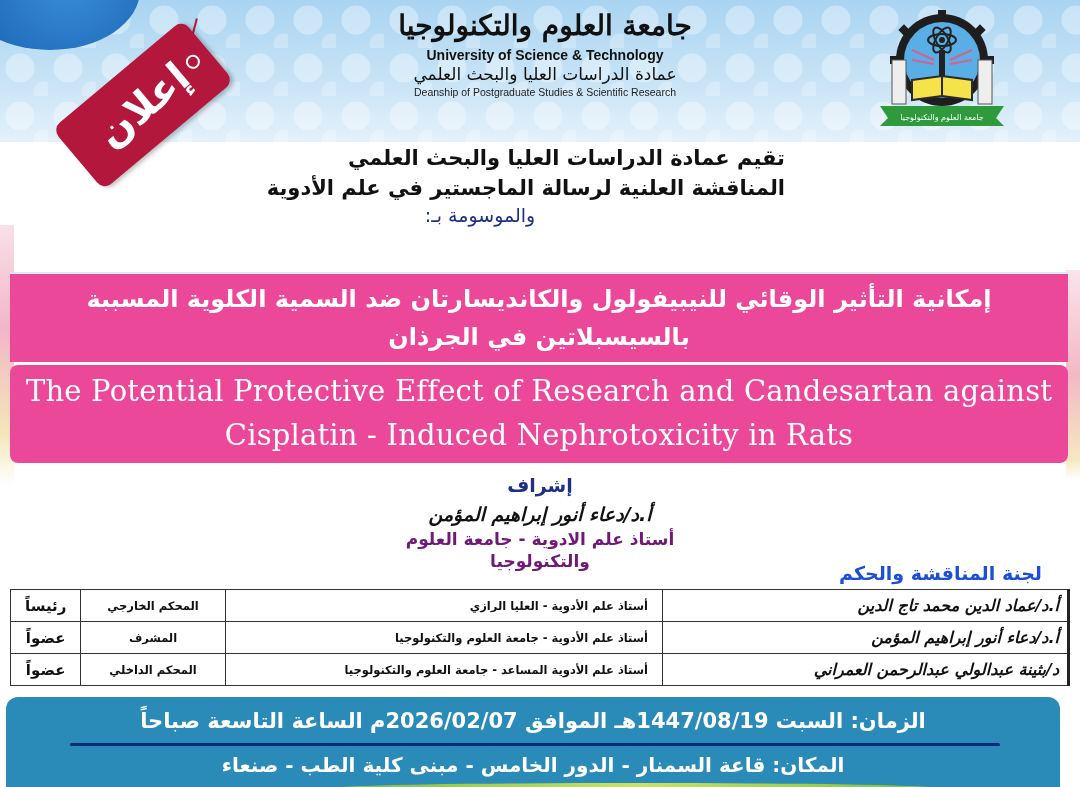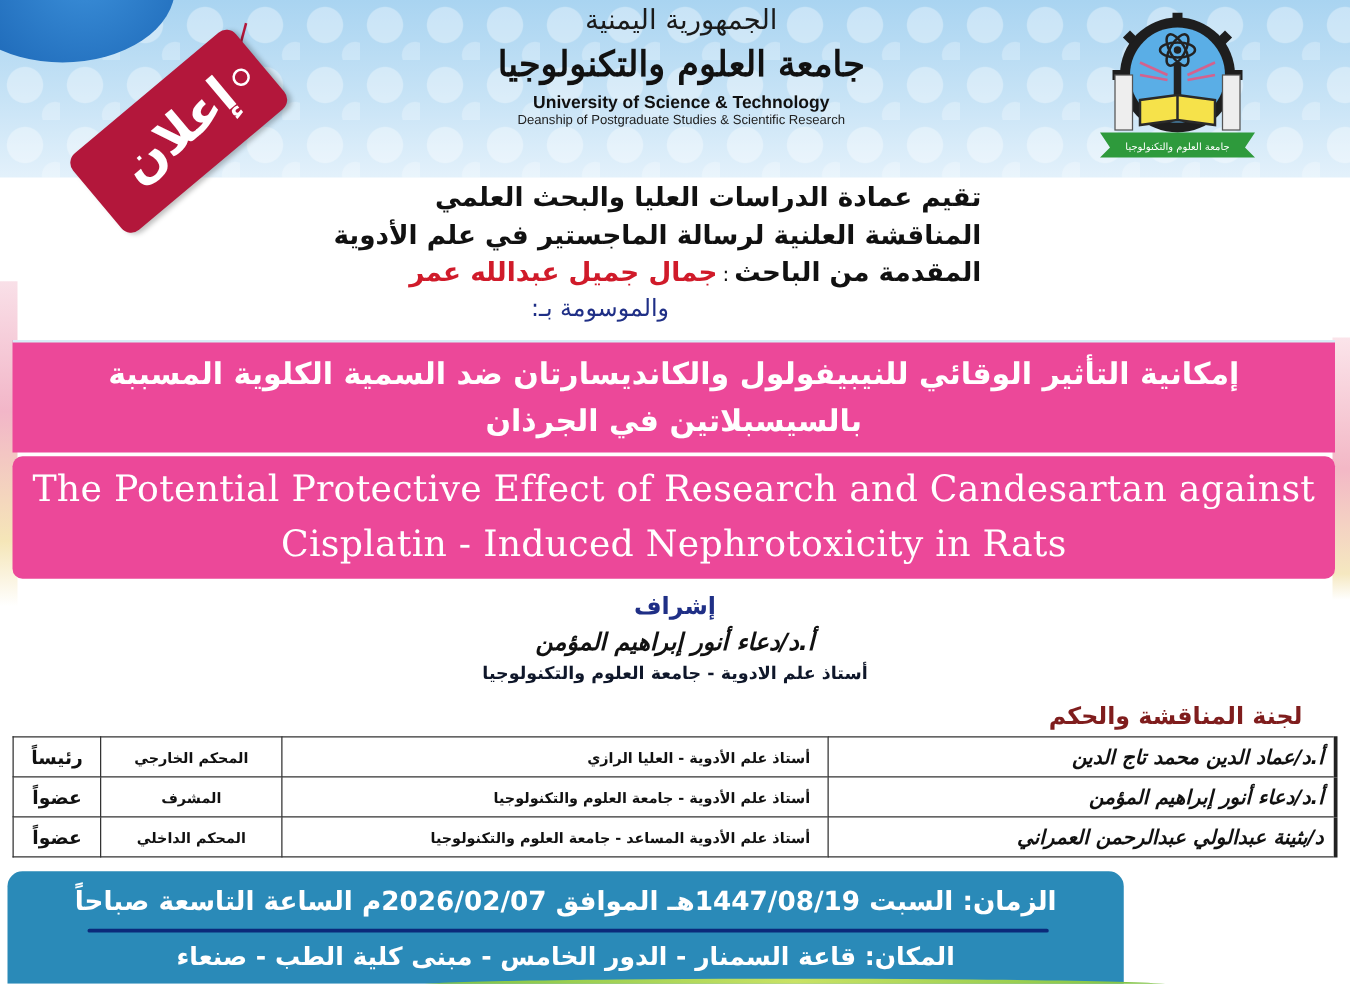--- a/index.html
+++ b/index.html
@@ -62,56 +62,56 @@
   }
   .title-ar { top: 272px; height: 90px; direction: rtl; padding-top: 6px; border-top: 2px solid #d8ecf6; }
   .title-ar div { font-family: "DejaVu Sans", sans-serif; font-weight: bold; font-size: 24px; line-height: 38px; }
   .title-en { top: 365px; height: 98px; border-radius: 8px; padding-top: 4px; }
   .title-en div { font-family: "DejaVu Serif", serif; font-size: 29px; line-height: 44px; letter-spacing: 0.2px; }
 
   
   .super { position: absolute; left: 360px; top: 470px; width: 360px; text-align: center; direction: rtl; }
   .super-h { font-family: "DejaVu Sans", sans-serif; font-weight: bold; font-size: 19px; color: #1f2f86; line-height: 30px; }
   .super-name { font-family: "DejaVu Sans", sans-serif; font-weight: bold; font-style: italic; font-size: 19px; color: #111; line-height: 28px; }
-  .super-role { font-family: "DejaVu Sans", sans-serif; font-weight: bold; font-size: 14px; color: #0f172a; line-height: 22px; }
+  .super-role { font-family: "DejaVu Sans", sans-serif; font-weight: bold; font-size: 17px; color: #701a75; line-height: 22px; }
 
   
   .committee-title { position: absolute; right: 38px; top: 562px; direction: rtl;
-    font-family: "DejaVu Sans", sans-serif; font-size: 19px; font-weight: bold; color: #7f1d1d; }
+    font-family: "DejaVu Sans", sans-serif; font-size: 19px; font-weight: bold; color: #1d4ed8; }
   table.committee {
     position: absolute; left: 10px; top: 589px; width: 1060px; border-collapse: collapse; direction: rtl;
   }
   table.committee td { border: 1px solid #333; height: 32px; padding: 0 8px; font-family: "DejaVu Sans", sans-serif; color: #111; white-space: nowrap; }
   table.committee td.c-name { width: 412px; font-weight: bold; font-style: italic; font-size: 16px; text-align: right; }
   table.committee td.c-pos { width: 442px; font-weight: bold; font-size: 11.5px; text-align: right; padding-right: 14px; }
   table.committee td.c-role { width: 146px; font-weight: bold; font-size: 11.5px; text-align: center; }
   table.committee td.c-rank { width: 60px; font-weight: bold; font-size: 15px; text-align: center; padding: 0 14px; }
   table.committee tr td:first-child { border-right: 3px solid #222; }
 
   
   .footer {
-    position: absolute; left: 6px; top: 697px; width: 893px; height: 90px;
+    position: absolute; left: 6px; top: 697px; width: 1054px; height: 90px;
     background: #2a8ab8; border-radius: 12px 12px 0 0; color: #fff; direction: rtl; text-align: center;
   }
   .footer-time { font-family: "DejaVu Sans", sans-serif; font-size: 21px; font-weight: bold; line-height: 44px; padding-top: 2px; }
   .footer-rule { height: 3px; background: #0b2a7a; margin: 0 60px 0 64px; border-radius: 2px; }
   .footer-place { font-family: "DejaVu Sans", sans-serif; font-size: 20px; font-weight: bold; line-height: 38px; }
   .footer-arc { position: absolute; left: 330px; bottom: -6px; width: 600px; height: 10px; border-radius: 50%;
     background: linear-gradient(90deg, #7ac143, #c9e265, #7ac143); }
 </style>
 </head>
 <body>
 
 <div class="header">
   <div class="header-blob"></div>
 
   <div class="header-center">
-    <div class="hc-country">الجمهورية اليمنية</div>
     <div class="hc-univ-ar">جامعة العلوم والتكنولوجيا</div>
     <div class="hc-univ-en">University of Science &amp; Technology</div>
+    <div class="hc-dean-ar">عمادة الدراسات العليا والبحث العلمي</div>
     <div class="hc-dean-en">Deanship of Postgraduate Studies &amp; Scientific Research</div>
   </div>
 
   <div class="logo">
     <svg width="140" height="118" viewBox="0 0 140 118">
 
       <circle cx="70" cy="50" r="46" fill="#1e1e1e"></circle>
       <circle cx="70" cy="50" r="38" fill="#5aaee6"></circle>
       <g fill="#1e1e1e">
         <rect x="66" y="0" width="8" height="8"></rect>
@@ -154,23 +154,20 @@
     <span class="tag-text">إعلان</span>
   </div>
 </div>
 
 <div class="side-left"></div>
 <div class="side-right"></div>
 
 <div class="intro">
   <div class="intro-line">تقيم عمادة الدراسات العليا والبحث العلمي</div>
   <div class="intro-line">المناقشة العلنية لرسالة الماجستير في علم الأدوية</div>
-  <div class="intro-line">
-    <span>المقدمة من الباحث</span><span class="sep">:</span><span class="red">جمال جميل عبدالله عمر</span>
-  </div>
   <div class="intro-named">والموسومة بـ:</div>
 </div>
 
 <div class="title-box title-ar">
   <div>إمكانية التأثير الوقائي للنيبيفولول والكانديسارتان ضد السمية الكلوية المسببة</div>
   <div>بالسيسبلاتين في الجرذان</div>
 </div>
 <div class="title-box title-en">
   <div>The Potential Protective Effect of Research and Candesartan against</div>
   <div>Cisplatin - Induced Nephrotoxicity in Rats</div>

